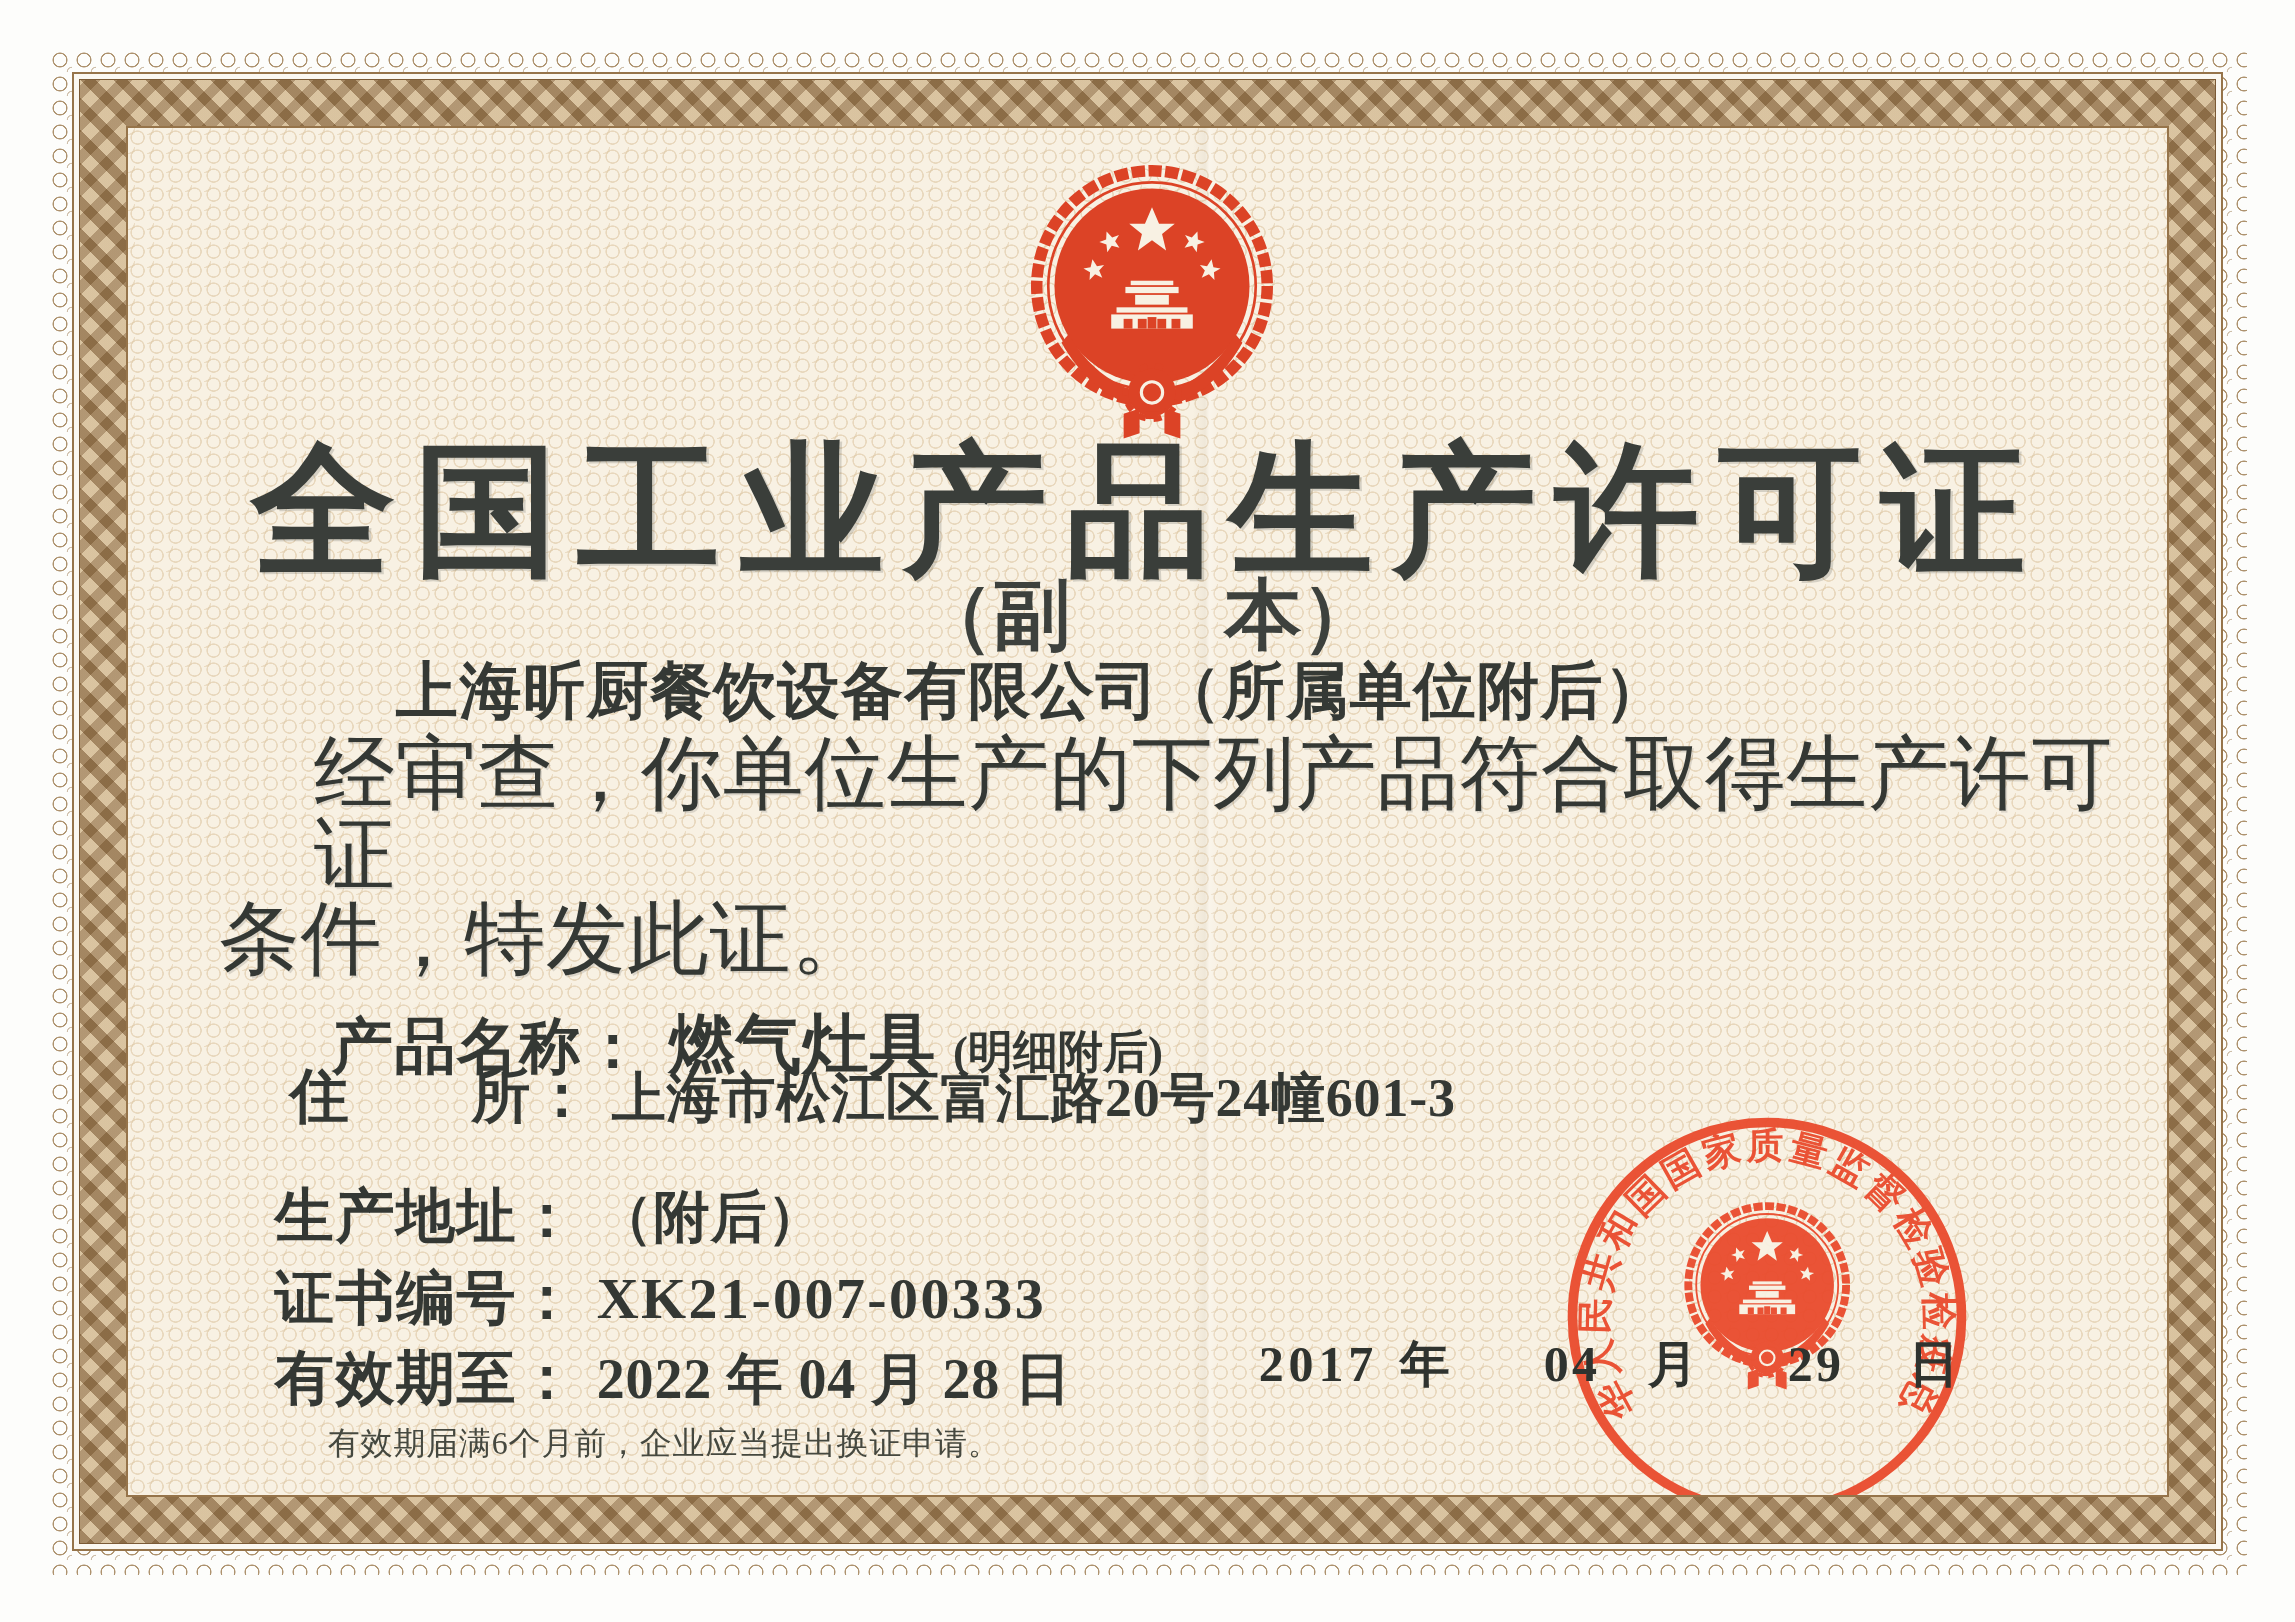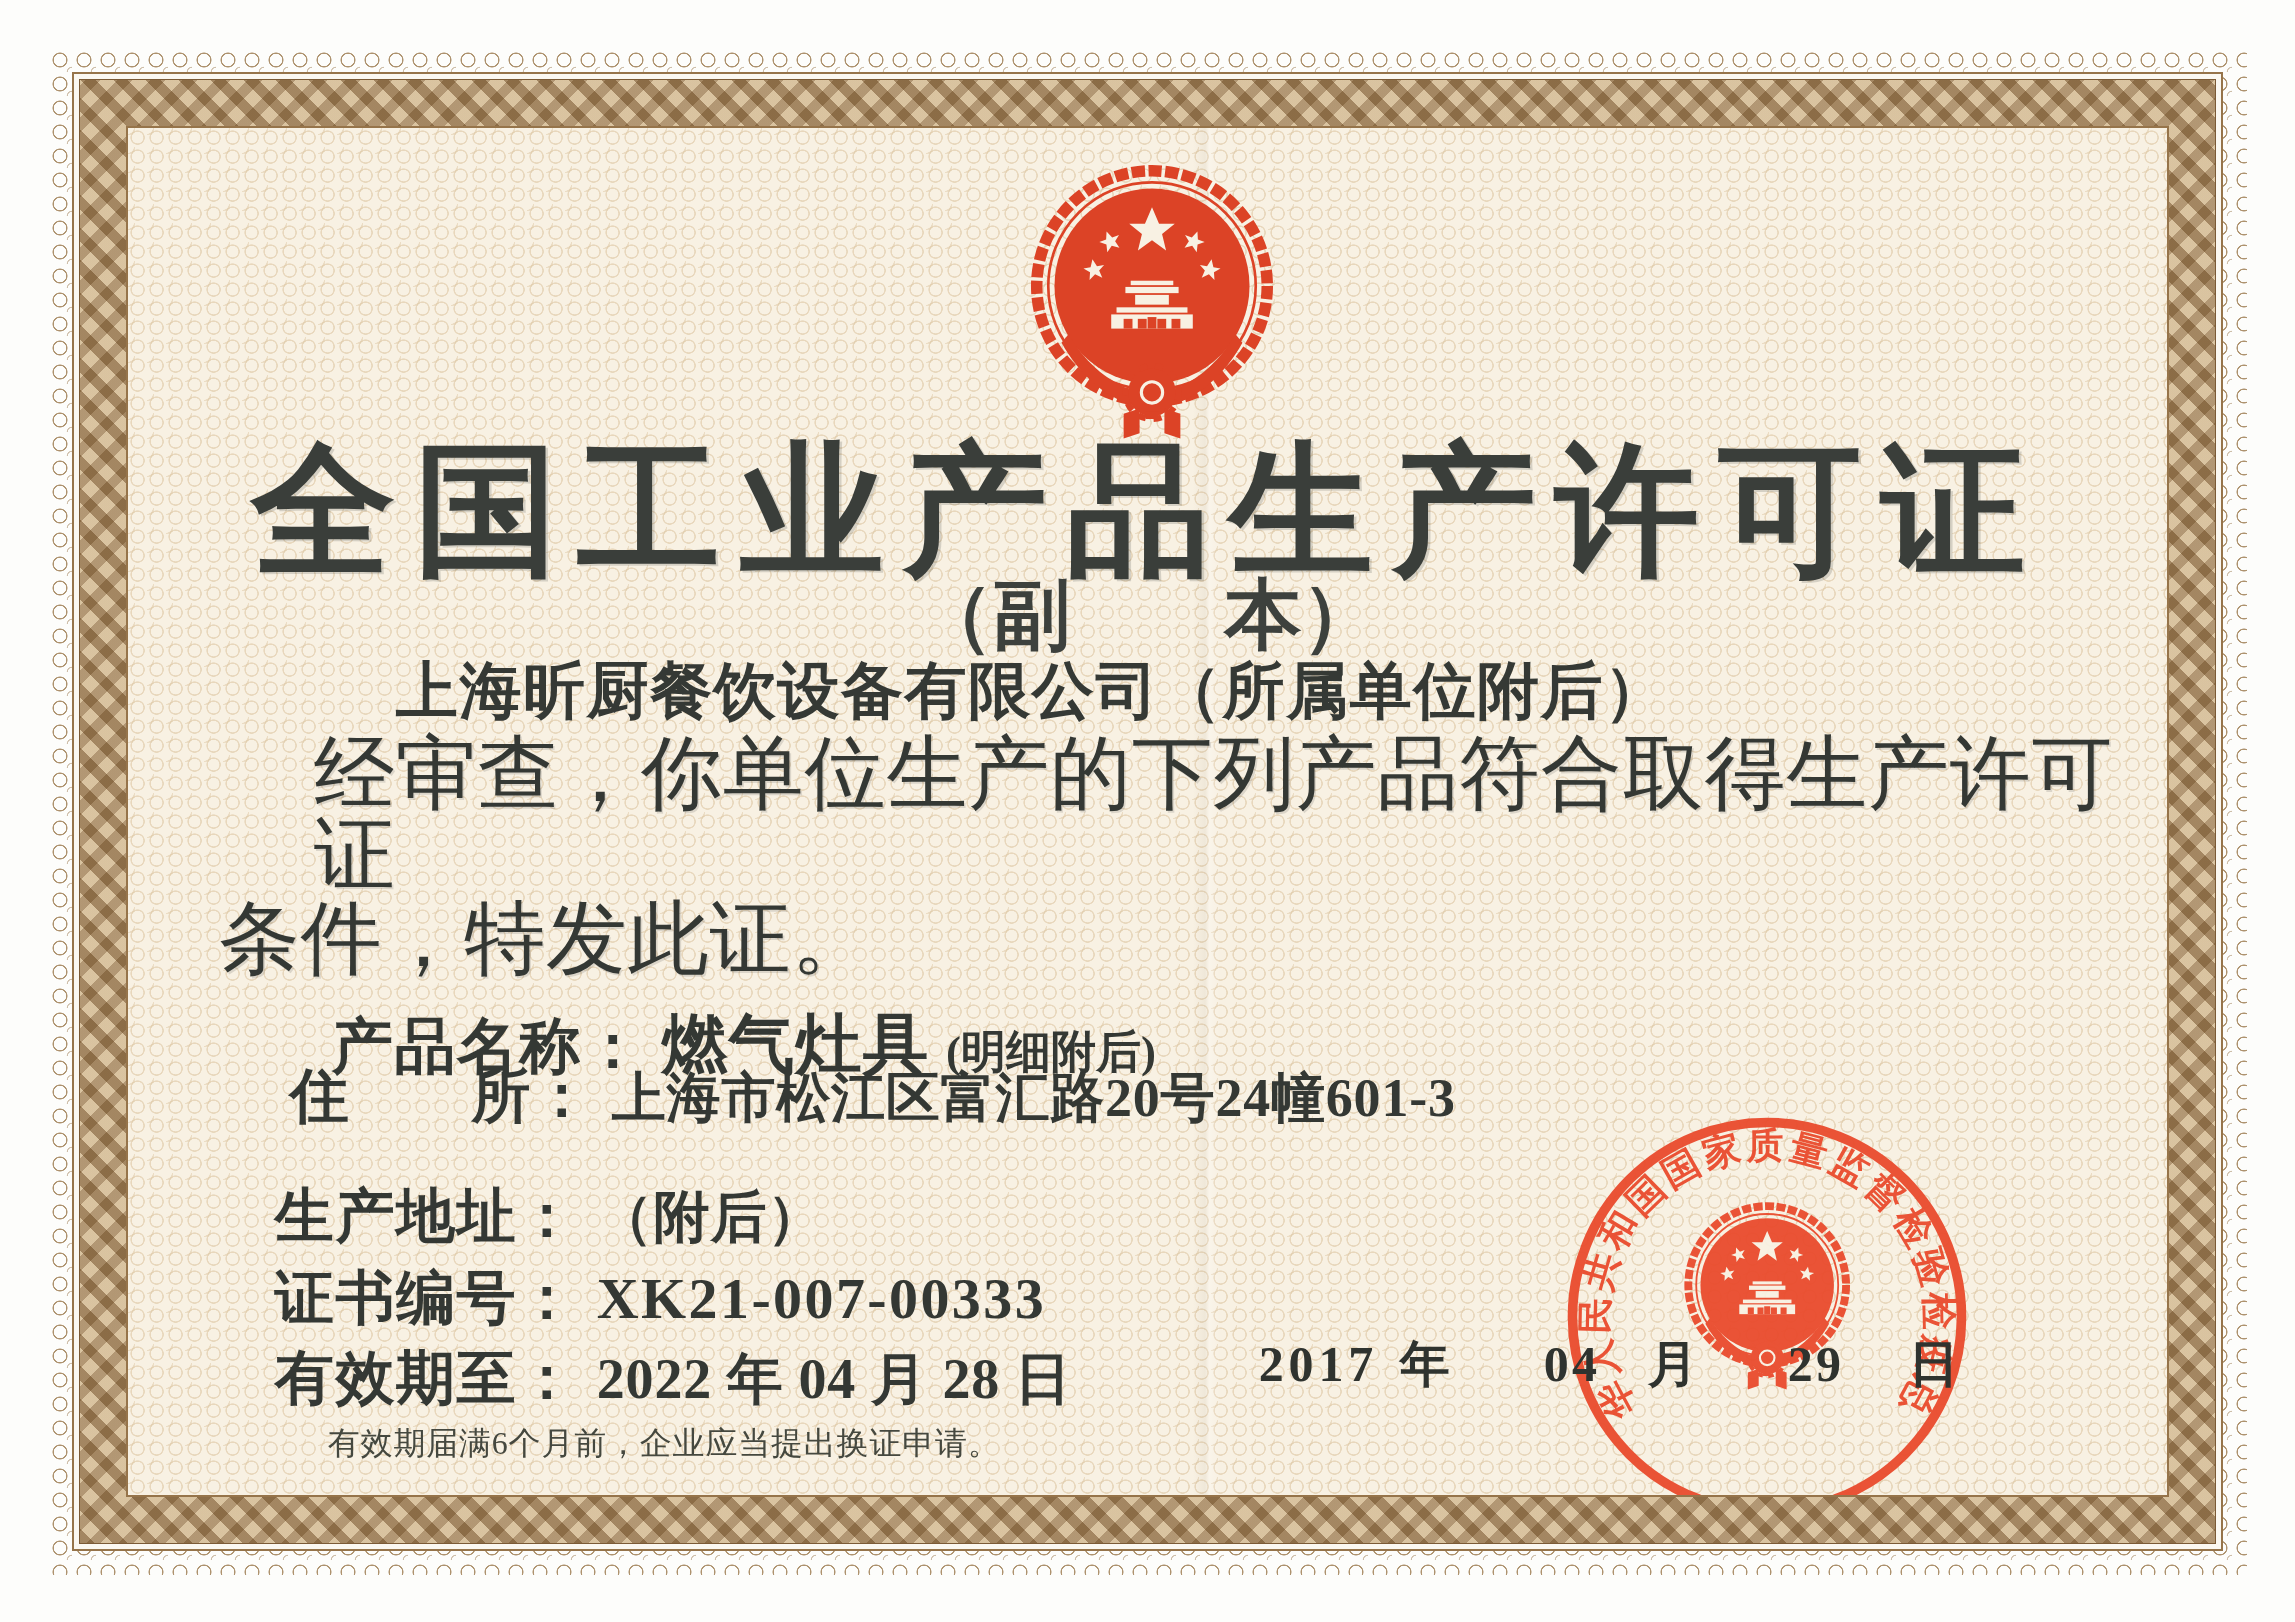--- a/index.html
+++ b/index.html
@@ -79,21 +79,21 @@
     text-shadow:1.6px 1.6px 0 rgba(52,56,52,.15);
   }
   .body-line.l1{left:186px;top:606px;}
   .body-line.l2{left:91px;top:771px;}
 
   .row{position:absolute;display:flex;align-items:baseline;color:#343834;}
   .row .lbl{font-weight:bold;font-size:59px;line-height:1;letter-spacing:1.6px;}
   .row .val{font-weight:600;font-size:54px;line-height:1;margin-left:19px;letter-spacing:0.8px;}
   .row.product{left:204px;top:884px;}
   .row.product .lbl{font-size:61px;}
-  .row.product .val{font-weight:bold;font-size:66px;margin-left:17px;}
+  .row.product .val{font-weight:bold;font-size:66px;margin-left:24px;}
   .row.product .note{font-weight:bold;font-size:45px;margin-left:17px;}
   .row.address{left:147px;top:939px;margin-left:15px;}
   .row.production{left:147px;top:1059px;}
   .row.production .val{font-weight:bold;font-size:56px;}
   .row.certno{left:147px;top:1141px;}
   .row.certno .val{font-size:58px;letter-spacing:2.4px;}
   .row.validity{left:147px;top:1221px;}
   .row.validity .val{font-weight:bold;font-size:56px;}
   .renew-note{
     position:absolute;left:200px;top:1294px;

